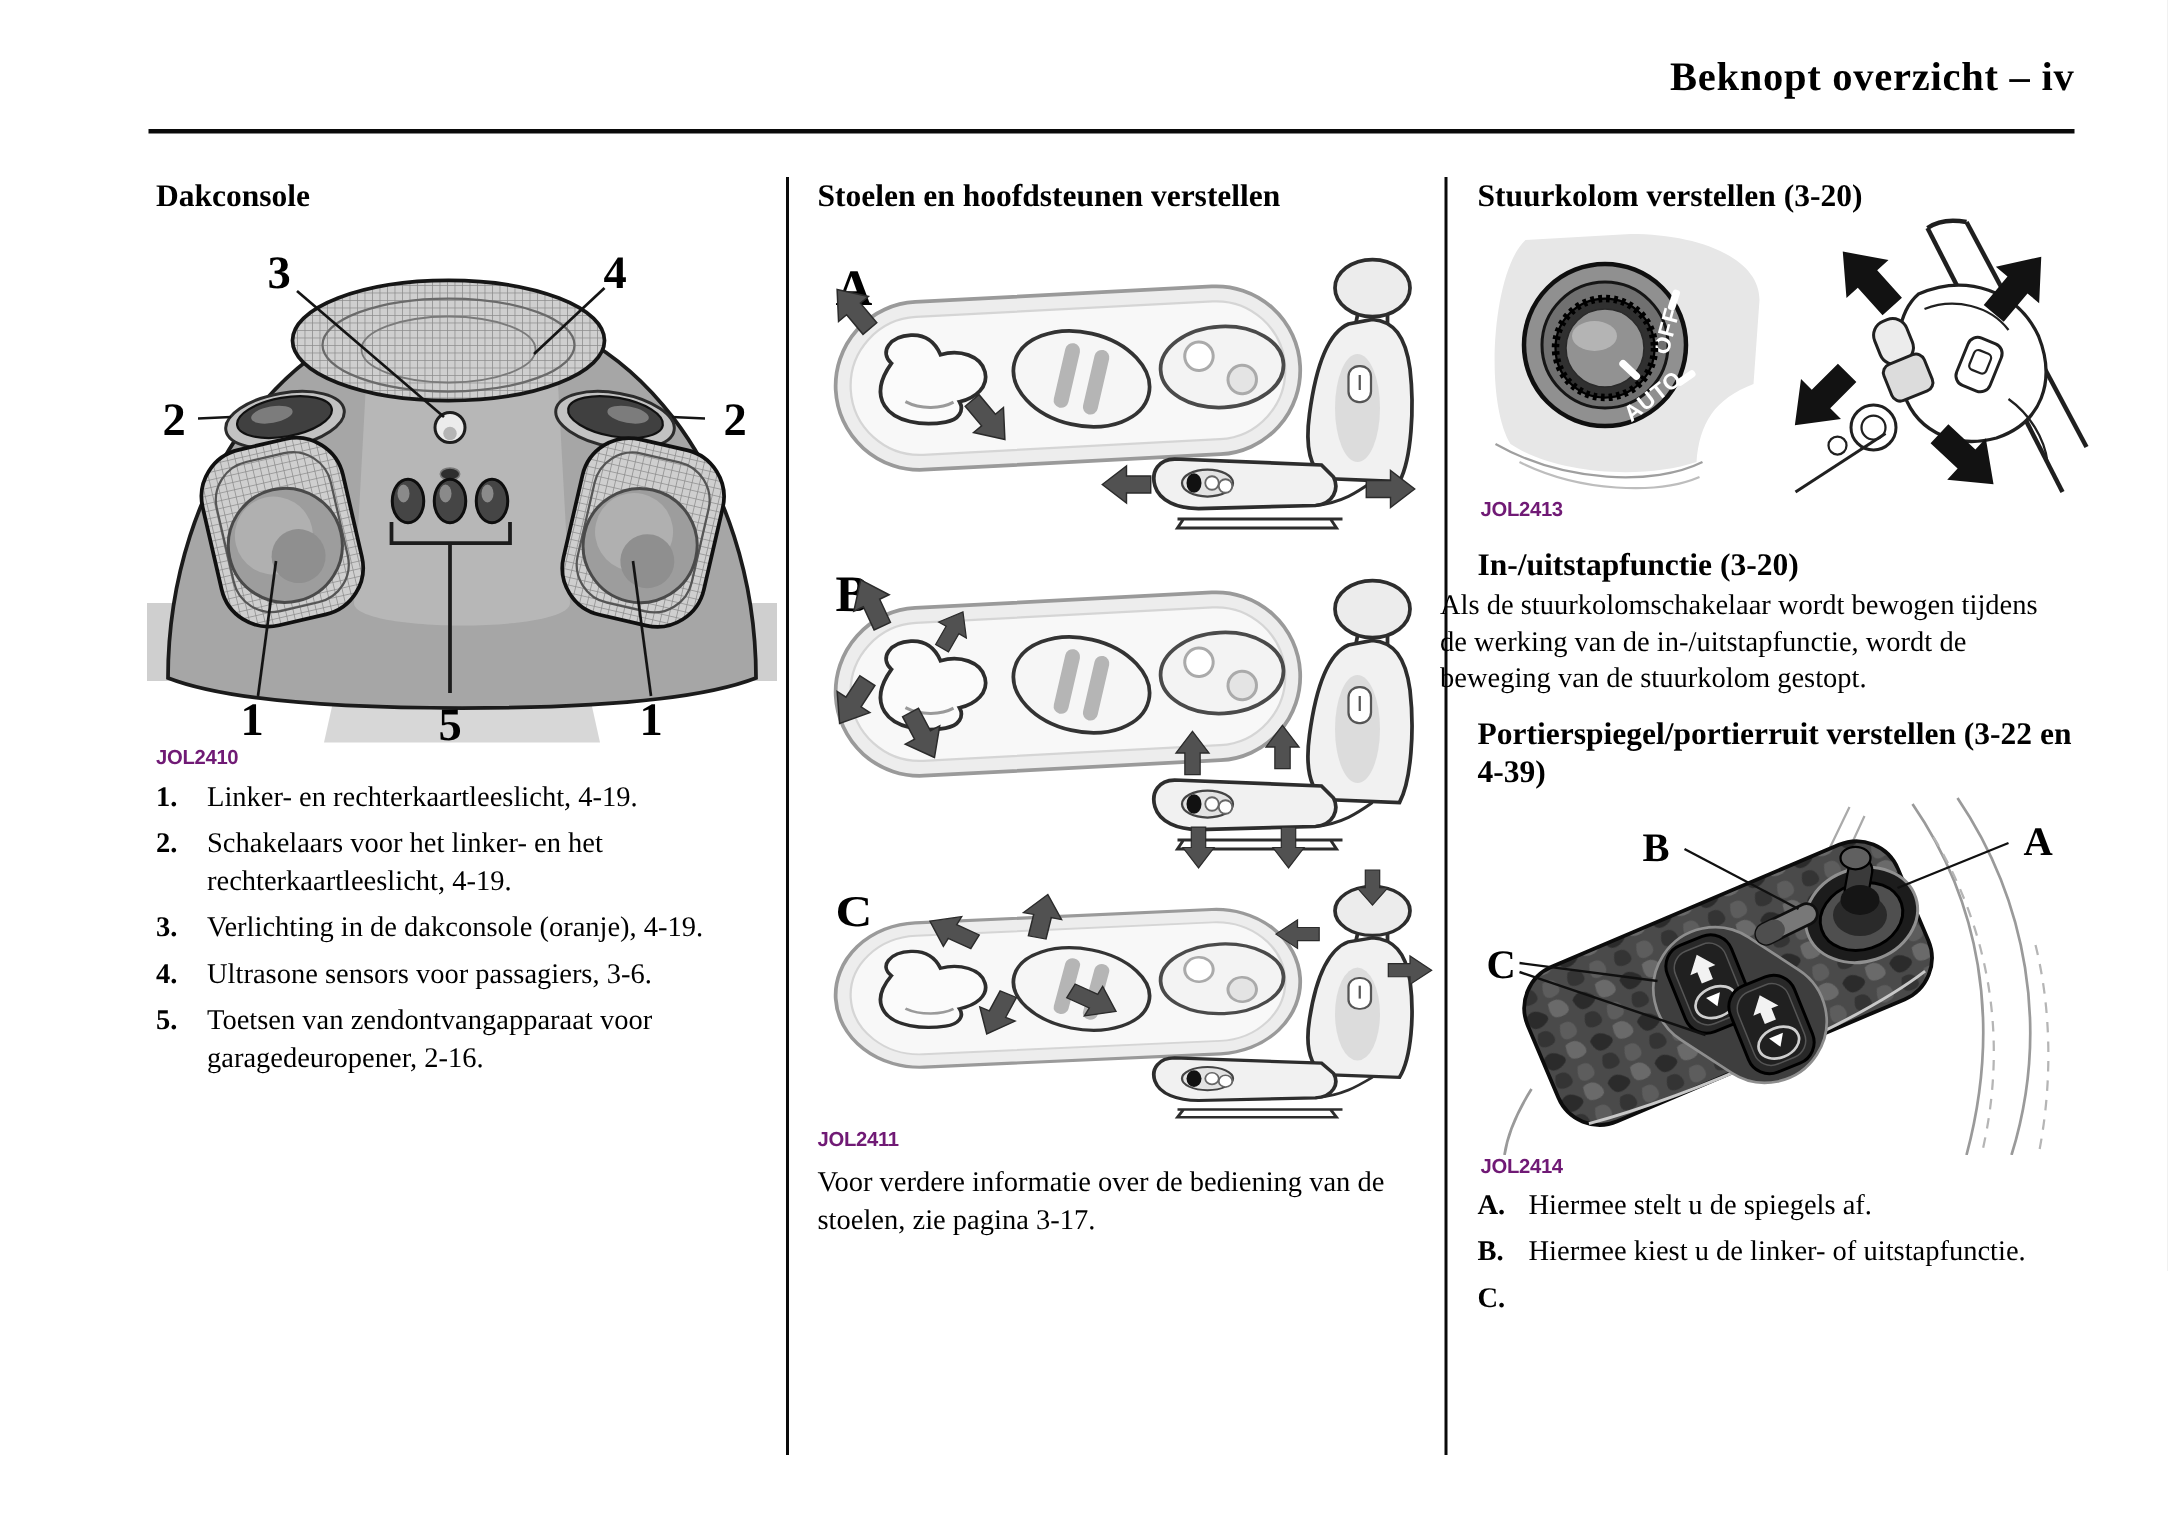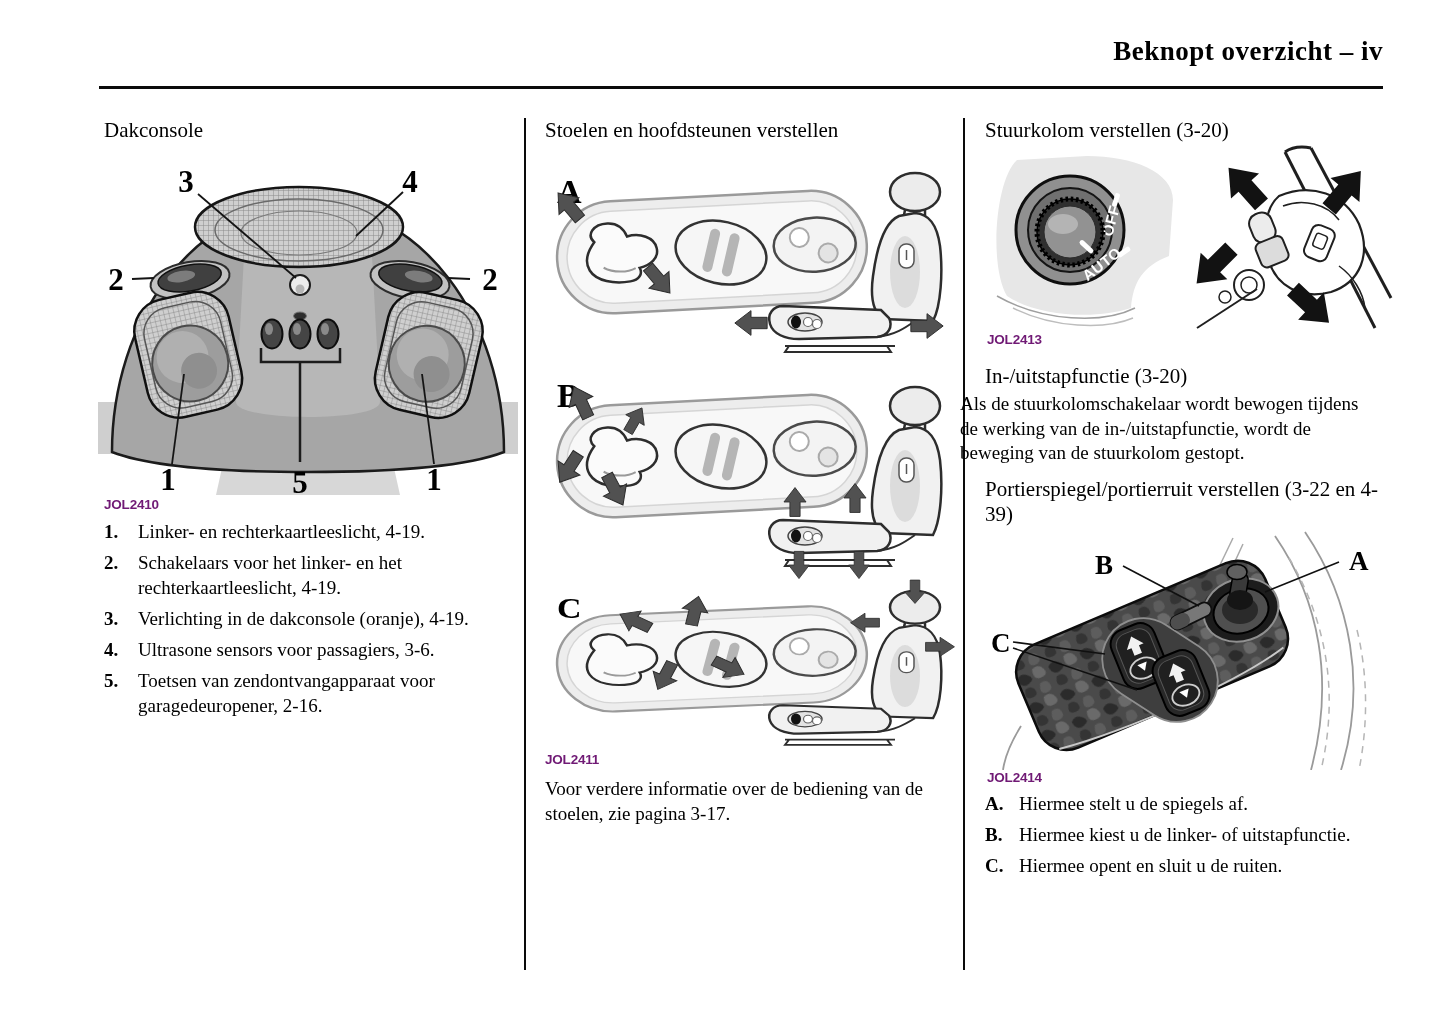--- a/index.html
+++ b/index.html
@@ -3,21 +3,21 @@
 <meta charset="utf-8">
 <style>
   html,body{margin:0;padding:0;background:#e8e8e8;}
   .page{position:relative;width:1445px;height:1026px;background:#ffffff;overflow:hidden;
         font-family:"Liberation Serif",serif;color:#000;}
   .page-title{position:absolute;top:36px;right:62px;font-size:27px;font-weight:bold;
               letter-spacing:.5px;white-space:nowrap;}
   .rule{position:absolute;left:99px;top:86px;width:1284px;height:3px;background:#0a0a0a;}
   .vdiv{position:absolute;top:118px;height:852px;width:2px;background:#0a0a0a;}
   .vdiv1{left:524px;} .vdiv2{left:963px;}
-  .col-h{position:absolute;font-size:21px;font-weight:normal;line-height:25px;}
+  .col-h{position:absolute;font-size:21px;font-weight:bold;line-height:25px;}
   .figcode{position:absolute;font-family:"Liberation Sans",sans-serif;font-weight:bold;
            font-size:13.5px;color:#701a75;letter-spacing:-.2px;}
   .body-text{position:absolute;font-size:19px;line-height:25px;}
   .num-list{position:absolute;left:104px;top:519px;width:416px;}
   .num-item{display:flex;margin-bottom:6px;font-size:19px;line-height:25px;}
   .num-item .num{flex:none;width:34px;font-weight:bold;}
   .num-item .txt{width:382px;}
   .abc-list{position:absolute;left:985px;top:791px;width:410px;}
   .abc-item{display:flex;margin-bottom:6px;font-size:19px;line-height:25px;}
   .abc-item .letter{flex:none;width:34px;font-weight:bold;}
@@ -344,17 +344,16 @@
     <div class="abc-item">
         <span class="letter">A.</span>
         <span class="txt">Hiermee stelt u de spiegels af.</span>
       </div>
     <div class="abc-item">
         <span class="letter">B.</span>
         <span class="txt">Hiermee kiest u de linker- of uitstapfunctie.</span>
       </div>
     <div class="abc-item">
         <span class="letter">C.</span>
-        <span class="txt">Hiermee opent en sluit u de ruiten.</span>
       </div>
   </div>
 
 </div>
 
 </body></html>

